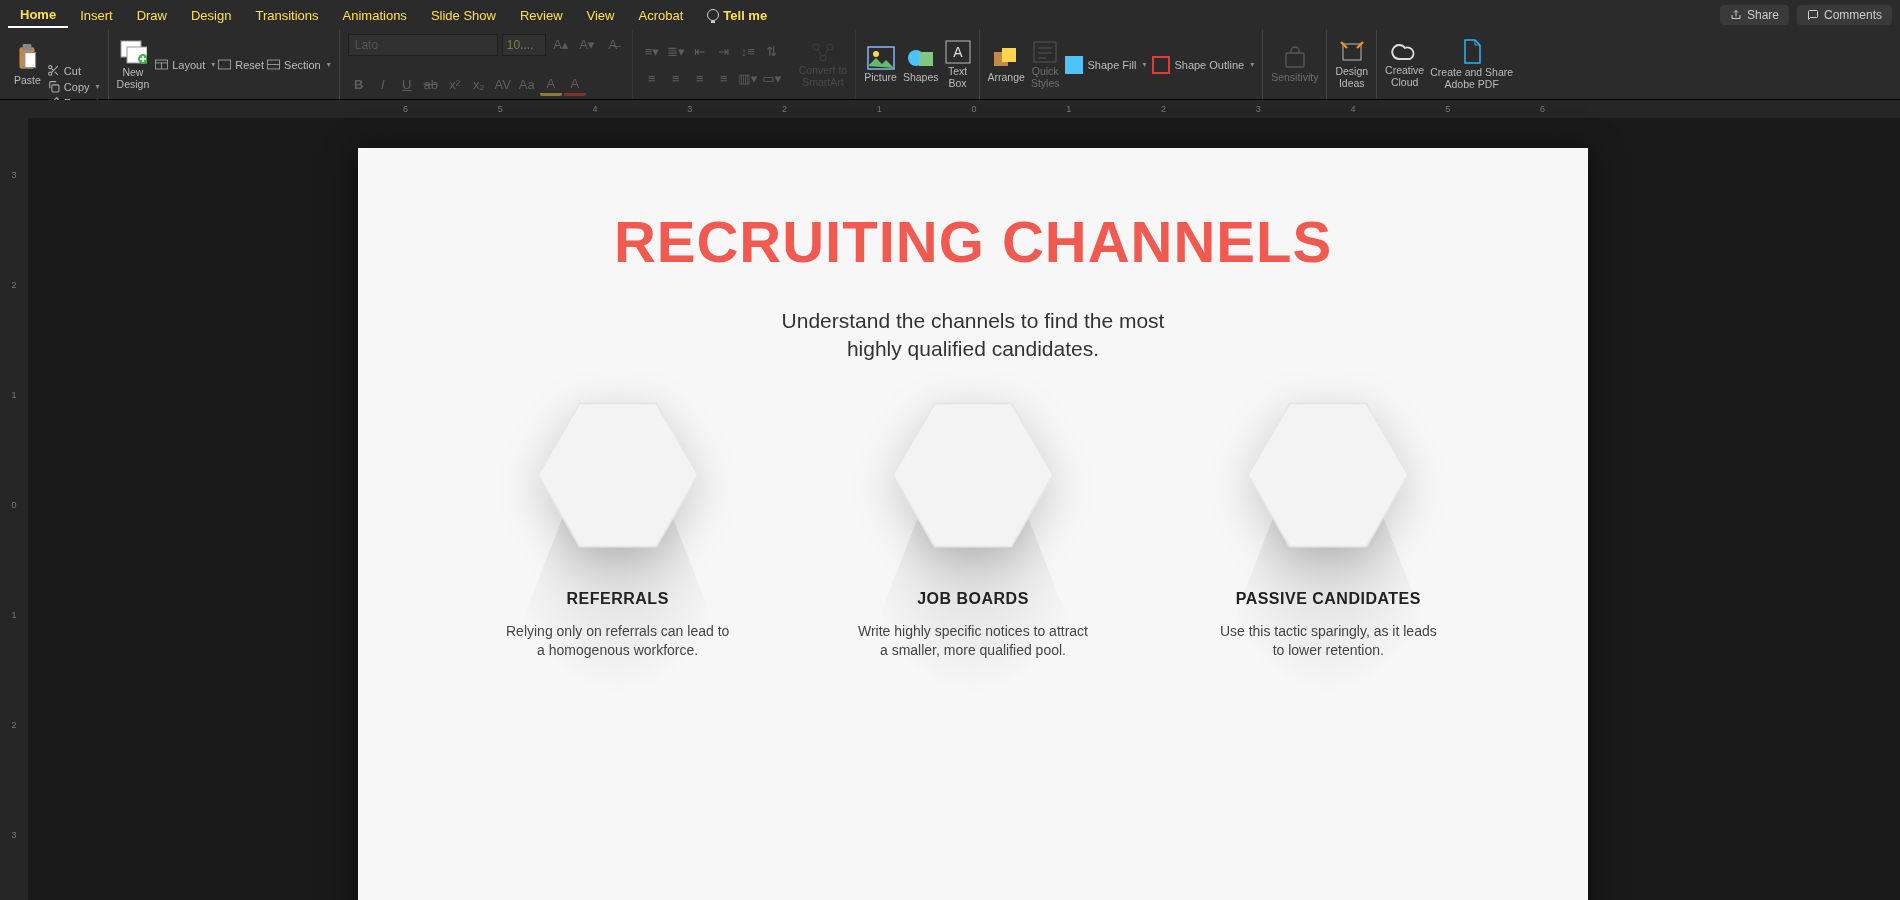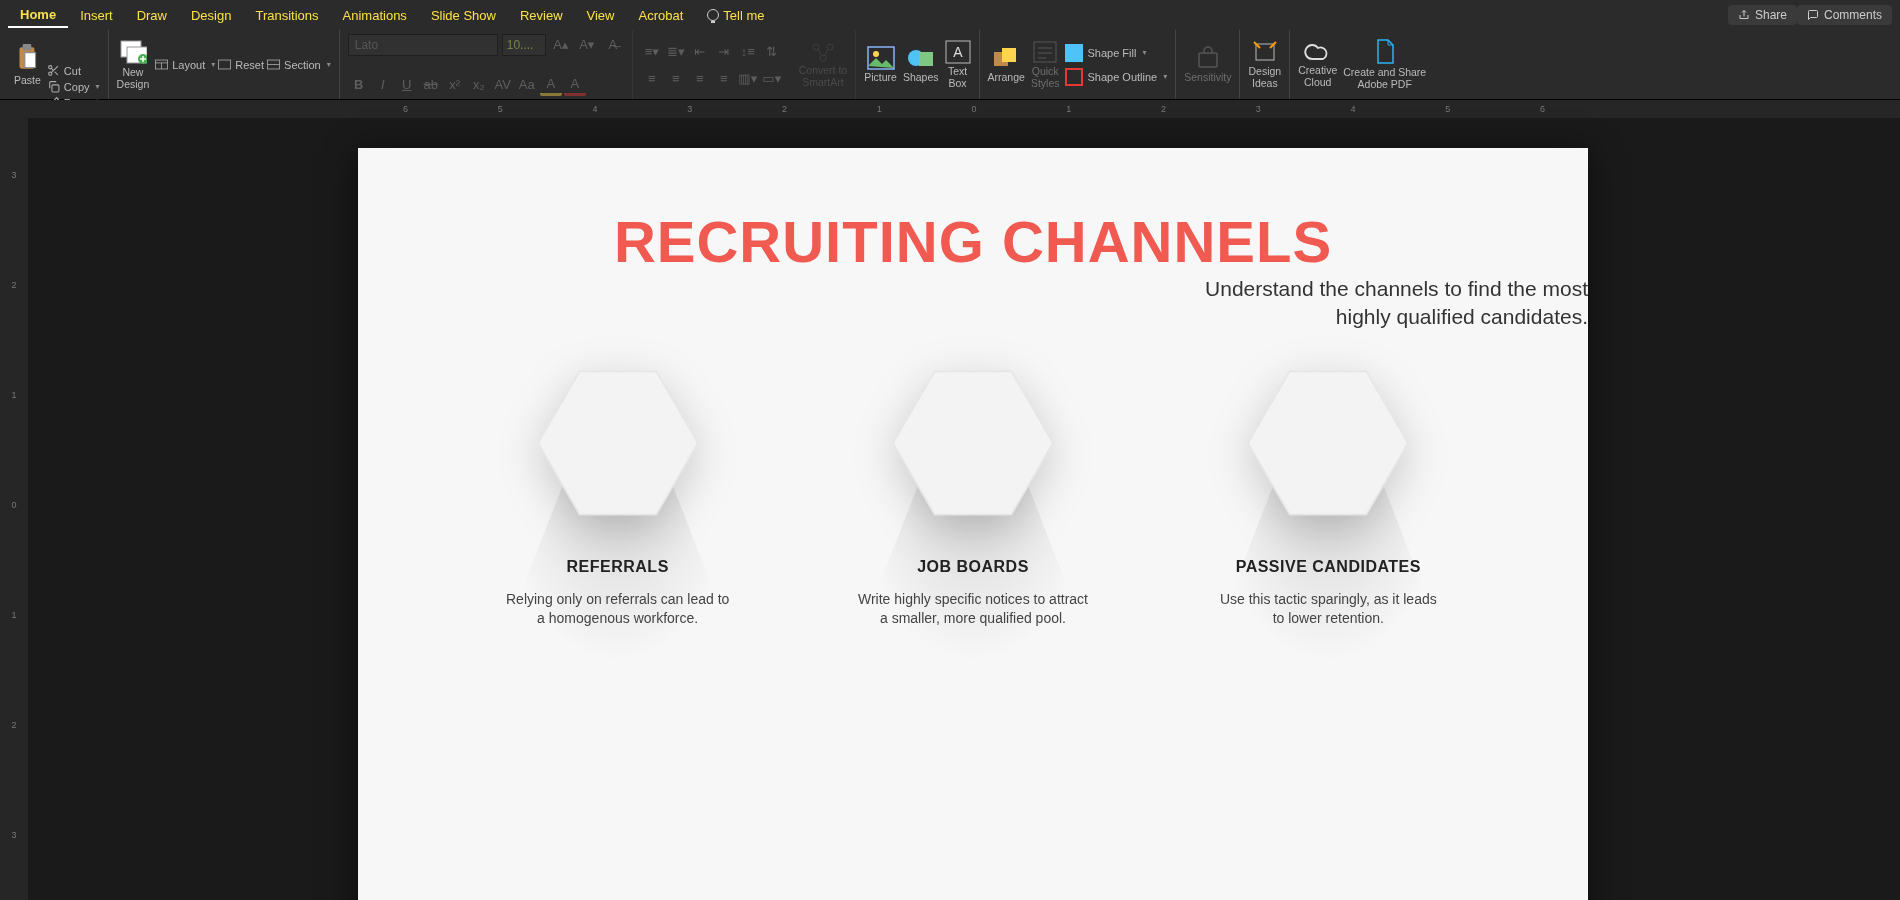--- a/index.html
+++ b/index.html
@@ -3,21 +3,21 @@
 <meta charset="utf-8">
 <style>
 * { margin:0; padding:0; box-sizing:border-box; font-family:"Segoe UI",Arial,sans-serif; }
 body { background:#1e1e1e; color:#ccc; width:1900px; height:900px; overflow:hidden; position:relative; }
 
 
 .menubar { display:flex; align-items:center; height:30px; background:#2b2b2b; padding:0 8px; font-size:13px; }
 .menubar .tab { padding:4px 12px; cursor:pointer; color:#fde047; }
 .menubar .tab.active { border-bottom:2px solid #fff; font-weight:600; }
 .menubar .spacer { flex:1; }
-.menubar .right-btn { background:#3a3a3a; border-radius:4px; padding:3px 10px; font-size:12px; display:flex; align-items:center; gap:5px; cursor:pointer; }
+.menubar .right-btn { background:#3a3a3a; border-radius:4px; padding:3px 10px; margin-left:8px; font-size:12px; display:flex; align-items:center; gap:5px; cursor:pointer; }
 .bulb { width:12px;height:12px;border:1.2px solid #ccc;border-radius:50%;margin-right:4px;display:inline-block;position:relative; }
 .bulb::after{content:"";position:absolute;bottom:-3px;left:3px;width:4px;height:2px;background:#ccc;}
 
 
 .ribbon { display:flex; align-items:stretch; height:70px; background:#2b2b2b; border-bottom:1px solid #000; padding:0 6px; gap:0; font-size:11px; color:#bbb; }
 .group { display:flex; flex-direction:row; align-items:center; padding:0 8px; border-right:1px solid #444; gap:6px; }
 .vstack { display:flex; flex-direction:column; align-items:center; justify-content:center; gap:2px; cursor:pointer; }
 .vstack .lbl { font-size:10.5px; text-align:center; line-height:1.1; }
 .smallrow { display:flex; align-items:center; gap:4px; font-size:11px; cursor:pointer; color:#bbb; }
 .mini-btn { width:22px;height:22px;display:flex;align-items:center;justify-content:center;color:#999;font-size:13px;cursor:pointer;border-radius:2px; }
@@ -31,21 +31,21 @@
 .workspace { position:absolute; top:100px; left:0; right:0; bottom:0; background:#1a1a1a; display:flex; }
 .ruler-v { width:28px; background:#262626; position:relative; }
 .ruler-v .tick{position:absolute;left:0;width:100%;text-align:center;font-size:9px;color:#777;}
 .canvas-wrap{ flex:1; position:relative; overflow:hidden; }
 .ruler-h { height:18px; background:#262626; position:absolute; top:0; left:0; right:0; display:flex; align-items:center; }
 .ruler-h .htick{ flex:1; text-align:center; font-size:9px; color:#777; }
 .slide { position:absolute; top:48px; left:330px; width:1230px; height:888px; background:#f7f7f7; box-shadow:0 4px 30px rgba(0,0,0,.6); }
 
 
 .slide .title { text-align:center; font-size:58px; font-weight:700; letter-spacing:1px; color:#f05a50; margin-top:60px; font-family:"Segoe UI",Arial,sans-serif; }
-.slide .subtitle { text-align:right; font-size:21px; color:#333; margin-top:0; line-height:1.35; font-weight:500; }
+.slide .subtitle { text-align:center; font-size:21px; color:#333; margin-top:32px; line-height:1.35; font-weight:500; }
 .cards { display:flex; justify-content:space-around; margin-top:36px; padding:0 82px; }
 .card { width:300px; text-align:center; position:relative; }
 .hex { width:170px;height:150px;margin:0 auto;position:relative; }
 .hex svg{width:100%;height:100%;filter:drop-shadow(0 12px 22px rgba(0,0,0,.18));}
 .hex-shadow{ position:absolute; top:110px; left:50%; transform:translateX(-50%); width:260px; height:200px; background:radial-gradient(ellipse at 50% 0%, rgba(0,0,0,.14), rgba(0,0,0,0) 65%); clip-path:polygon(30% 0%,70% 0%,100% 100%,0% 100%); z-index:0; }
 .card h3{ position:relative; z-index:2; font-size:16px; font-weight:700; color:#222; margin-top:40px; letter-spacing:.5px; }
 .card p{ position:relative; z-index:2; font-size:14px; color:#444; margin-top:14px; line-height:1.4; padding:0 34px; }
 .footer-bar{ position:absolute; bottom:0; left:50%; transform:translateX(-50%); width:460px; height:22px; background:#f05a50; }
 
 
@@ -58,21 +58,21 @@
   <div class="tab active">Home</div>
   <div class="tab">Insert</div>
   <div class="tab">Draw</div>
   <div class="tab">Design</div>
   <div class="tab">Transitions</div>
   <div class="tab">Animations</div>
   <div class="tab">Slide Show</div>
   <div class="tab">Review</div>
   <div class="tab">View</div>
   <div class="tab">Acrobat</div>
-  <div class="tab" style="display:flex;align-items:center;">
+  <div class="tab" style="display:flex;align-items:center;font-weight:bold;">
       <span class="bulb"></span>
       <span>Tell me</span>
     </div>
   <div class="spacer"></div>
   <div class="right-btn">
     <svg width="12" height="12" viewBox="0 0 24 24" fill="none" stroke="#ccc" stroke-width="2">
         <path d="M4 12v7h16v-7M12 3v12M8 7l4-4 4 4"></path>
       </svg>
     <span>Share</span>
   </div>
@@ -258,21 +258,21 @@
       <div class="lbl">Arrange</div>
     </div>
     <div class="vstack disabled">
       <svg width="26" height="24" viewBox="0 0 26 24" fill="none" stroke="#888">
           <rect x="2" y="2" width="22" height="20"></rect>
           <path d="M6 8h14M6 13h14M6 18h8"></path>
         </svg>
       <div class="lbl" style="white-space:pre-line">Quick
 Styles</div>
     </div>
-    <div style="display:flex;flex-direction:column;gap:6px;">
+    <div style="display:flex;flex-direction:row;gap:6px;">
       <div class="smallrow">
           <span class="shape-swatch">
             <svg width="18" height="18">
               <rect width="18" height="18" fill="#4fc3f7"></rect>
             </svg>
           </span>
           <span>Shape Fill</span>
           <span class="caret">▾</span>
         </div>
       <div class="smallrow">

